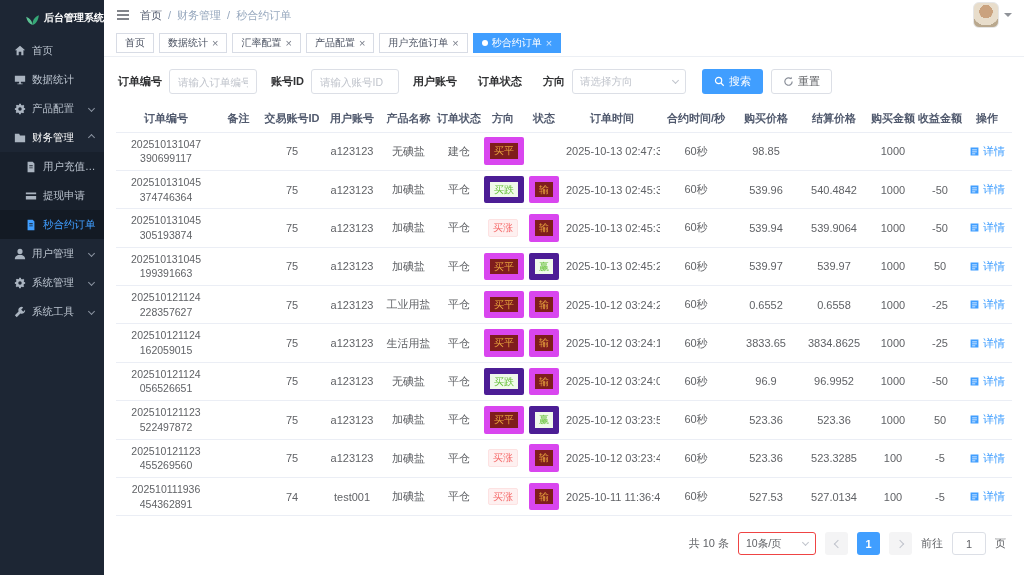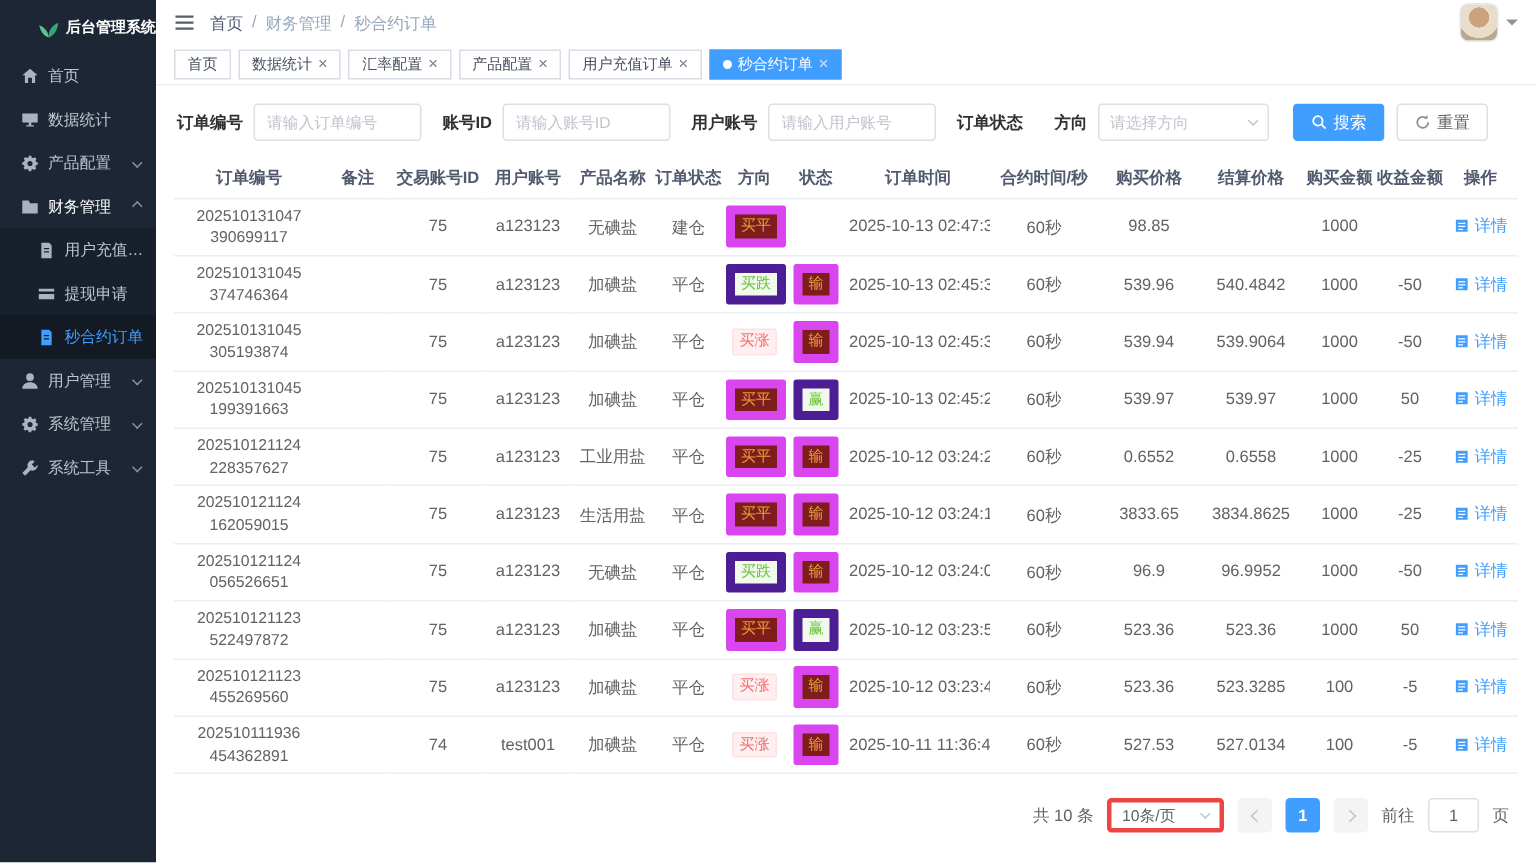--- a/index.html
+++ b/index.html
@@ -48,21 +48,21 @@
   .tab.active { background:#409eff; border-color:#409eff; color:#fff; }
   .tab.active .dot { display:inline-block; }
   .tab .close { font-size:11px; line-height:1; opacity:.75; cursor:pointer; }
 
   .content { flex:1; padding:10px 12px 0; display:flex; flex-direction:column; }
 
   
   .filters { display:flex; align-items:center; font-size:11px; color:#303133; margin:2px 0 12px; flex-wrap:nowrap; }
   .f-label { font-weight:bold; margin:0 7px 0 14px; white-space:nowrap; }
   .f-label:first-child { margin-left:2px; }
-  .f-input { width:112px; height:25px; border:1px solid #dcdfe6; border-radius:3px; padding:0 8px;
+  .f-input { width:88px; height:25px; border:1px solid #dcdfe6; border-radius:3px; padding:0 8px;
              font-size:10.5px; color:#606266; outline:none; font-family:inherit; }
   .f-input::placeholder { color:#c0c4cc; }
   .f-select { width:114px; height:25px; border:1px solid #dcdfe6; border-radius:3px; padding:0 7px;
               font-size:10.5px; color:#c0c4cc; display:flex; align-items:center; justify-content:space-between;
               cursor:pointer; white-space:nowrap; }
   .sel-chev { width:5px; height:5px; border-right:1px solid #c0c4cc; border-bottom:1px solid #c0c4cc;
               transform:rotate(45deg); margin-top:-2px; }
   .btn { height:25px; border-radius:3px; font-size:11px; display:inline-flex; align-items:center;
          gap:4px; padding:0 11px; cursor:pointer; border:1px solid transparent; font-family:inherit; }
   .btn-primary { background:#409eff; color:#fff; margin-left:16px; }
@@ -77,21 +77,21 @@
   .order-no { font-size:10.5px; line-height:1.4; }
   .tag { display:inline-block; padding:1px 4px; border-radius:2px; font-size:10px; line-height:1.35; }
   .tag-warning { color:#e6a23c; background:#7f1d1d; border:6px solid #d946ef; }
   .tag-success { color:#67c23a; background:#f0f9eb; border:6px solid #4c1d95; }
   .tag-danger  { color:#f56c6c; background:#fef0f0; border:1px solid #fde2e2; }
   .detail-link { color:#409eff; display:inline-flex; align-items:center; gap:3px; cursor:pointer; }
 
   
   .pagination { display:flex; align-items:center; justify-content:flex-end; gap:9px;
                 font-size:11px; color:#606266; margin:16px 6px 0; }
-  .page-size { width:78px; height:23px; border:3px solid #ef4444; border-radius:3px; padding:0 7px;
+  .page-size { width:78px; height:23px; border:1px solid #ef4444; border-radius:3px; padding:0 7px;
                display:flex; align-items:center; justify-content:space-between; font-size:10.5px;
                color:#606266; cursor:pointer; }
   .page-btn { width:23px; height:23px; background:#f4f4f5; border-radius:3px; display:flex;
               align-items:center; justify-content:center; cursor:pointer; }
   .pg-chev { width:6px; height:6px; border-right:1.5px solid #c0c4cc; border-bottom:1.5px solid #c0c4cc; }
   .pg-chev.left  { transform:rotate(135deg); margin-left:2px; }
   .pg-chev.right { transform:rotate(-45deg); margin-right:2px; }
   .page-num { width:23px; height:23px; background:#409eff; color:#fff; border-radius:3px;
               display:flex; align-items:center; justify-content:center; font-weight:bold; cursor:pointer; }
   .goto-input { width:34px; height:23px; border:1px solid #dcdfe6; border-radius:3px;
@@ -252,21 +252,20 @@
       </div>
 
     <section class="content">
 
       <div class="filters">
         <span class="f-label">订单编号</span>
         <input class="f-input" placeholder="请输入订单编号" style="">
         <span class="f-label">账号ID</span>
         <input class="f-input" placeholder="请输入账号ID" style="">
         <span class="f-label">用户账号</span>
-        <input class="f-input" placeholder="请输入用户账号" style="">
         <span class="f-label">订单状态</span>
         <span class="f-label">方向</span>
         <div class="f-select">
           <span>请选择方向</span>
           <span class="sel-chev"></span>
         </div>
         <button class="btn btn-primary">
           <svg width="11" height="11" viewBox="0 0 12 12">
               <circle cx="5" cy="5" r="3.4" fill="none" stroke="#fff" stroke-width="1.3"></circle>
               <path d="M7.6 7.6l3 3" stroke="#fff" stroke-width="1.3"></path>

